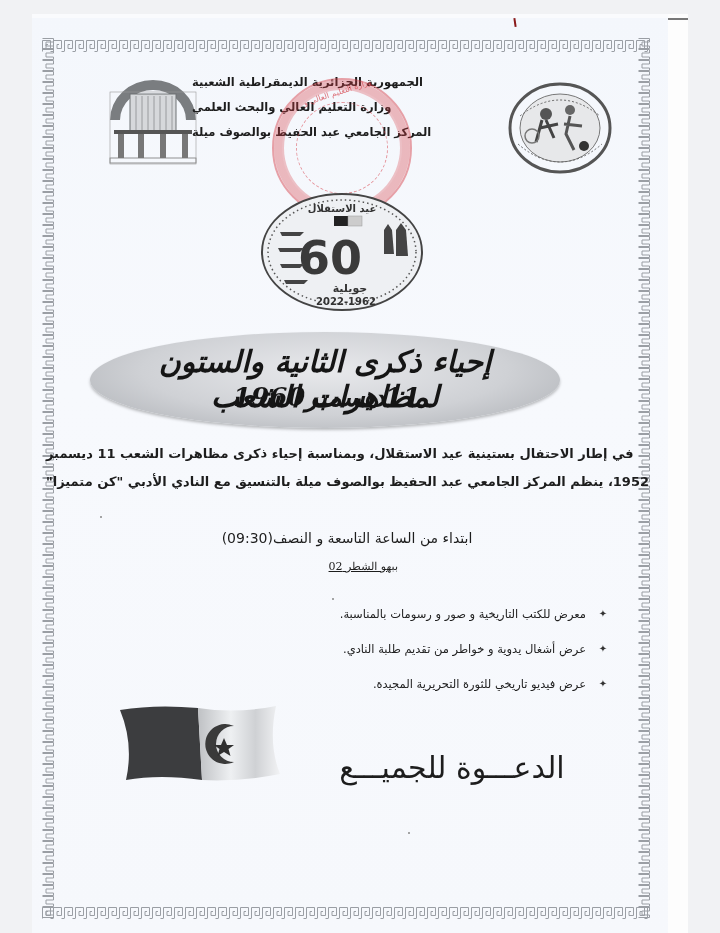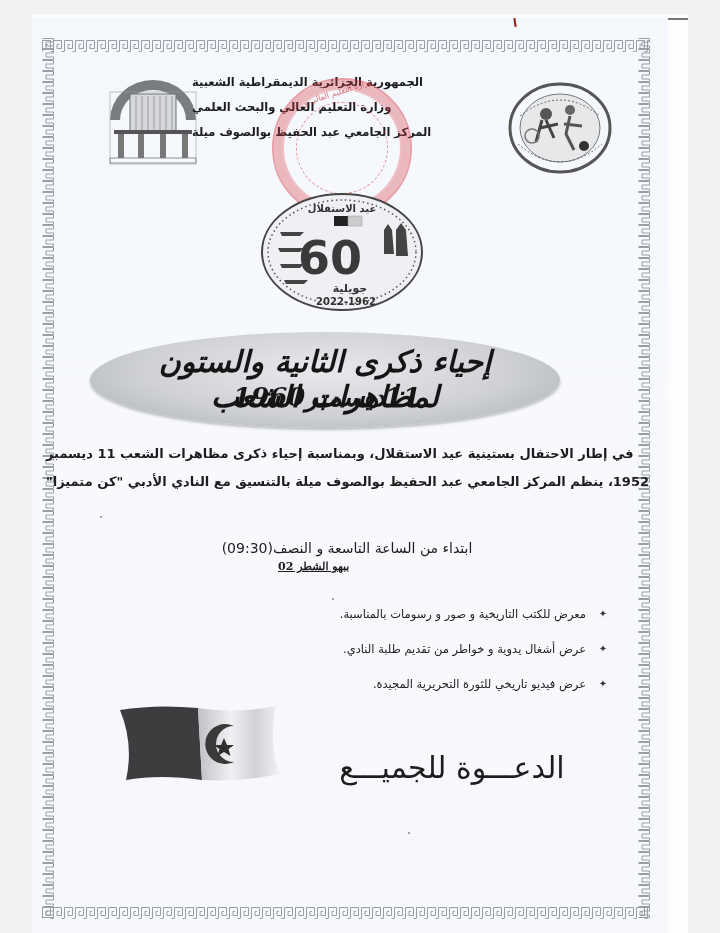--- a/index.html
+++ b/index.html
@@ -70,24 +70,24 @@
   .banner-line1 { left: 78px; top: 330px; width: 430px; font-size: 30px; }
   .banner-line2 { left: 150px; top: 368px; width: 290px; font-size: 26px; }
 
   .body-para {
     position: absolute; left: 2px; width: 622px; direction: rtl; text-align: left;
     font-family: "DejaVu Sans", sans-serif; font-weight: bold; color: #1d1d1d;
   }
   .p1 { top: 432px; font-size: 13px; left: 14px; width: 612px; }
   .p2 { top: 460px; font-size: 13px; left: 14px; width: 612px; }
   .p3 { top: 490px; font-size: 14px; font-weight: normal; left: 14px; width: 610px; }
-  .p4 { top: 516px; font-size: 14px; font-weight: normal; text-align: center; left: 80px; width: 470px; margin-top: 10px; }
+  .p4 { top: 516px; font-size: 14px; font-weight: normal; text-align: center; left: 80px; width: 470px; }
   .p5 {
-    position: absolute; top: 546px; left: 246px; width: 120px; direction: rtl; text-align: left;
-    font-size: 11px; font-weight: bold; text-decoration: underline; color: #1d1d1d;
+    position: absolute; top: 546px; left: 246px; width: 120px; direction: rtl; text-align: right;
+    font-size: 11px; font-weight: normal; text-decoration: underline; color: #1d1d1d;
     font-family: "DejaVu Serif", serif;
   }
 
   .activities { position: absolute; left: 240px; top: 582px; width: 340px; direction: rtl; }
   .activity { display: flex; align-items: center; height: 35px; font-size: 11.5px; color: #222; }
   .activity .bullet { width: 18px; font-size: 10px; color: #333; margin-left: 8px; text-align: center; }
 
   .flag { position: absolute; left: 84px; top: 690px; width: 166px; height: 78px; }
   .invite {
     position: absolute; left: 290px; top: 736px; width: 260px; direction: rtl; text-align: center;

